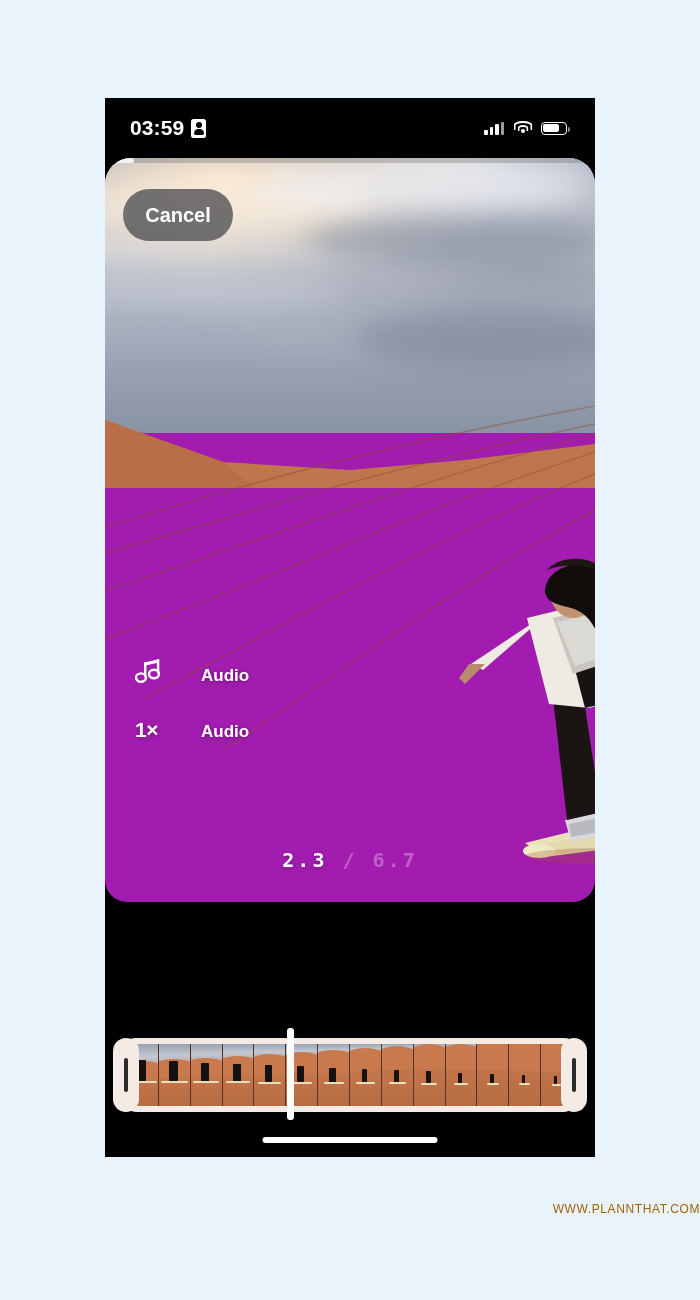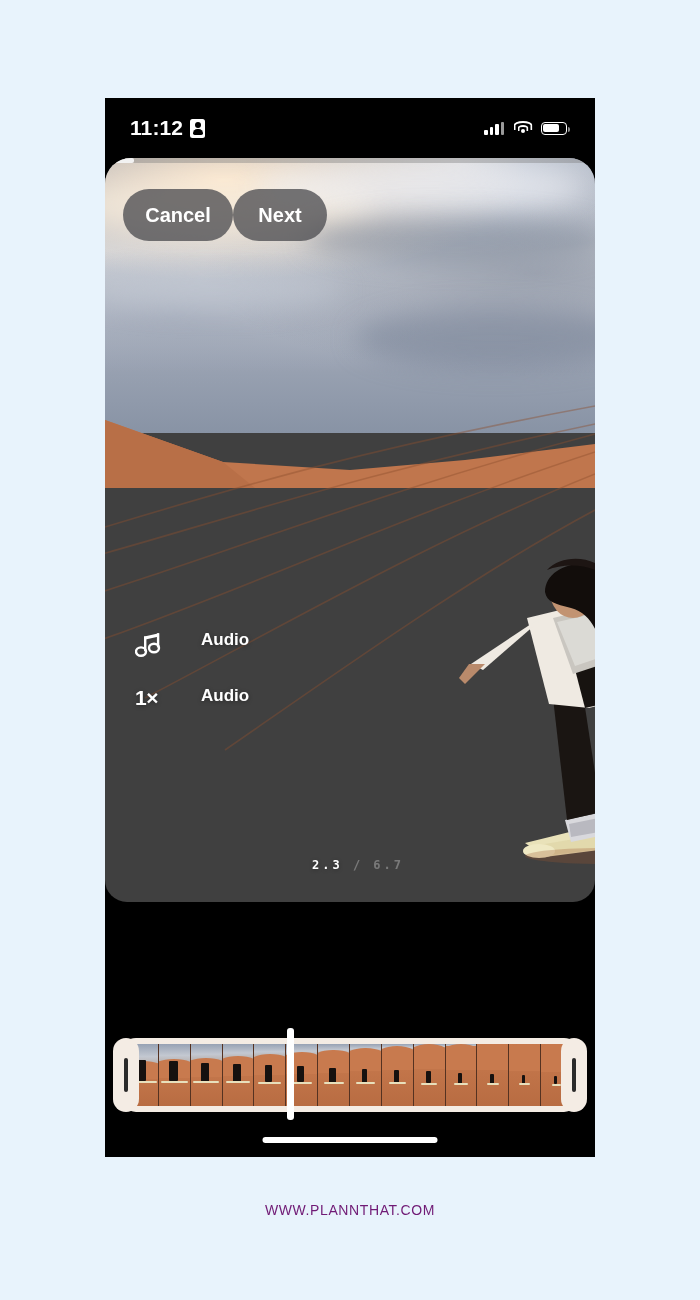--- a/index.html
+++ b/index.html
@@ -48,21 +48,21 @@
          border-radius:4px; }
   .batt i{ position:absolute; left:1.3px; top:1.3px; bottom:1.3px;
            background:#fff; border-radius:2px; }
   .batt:after{ content:""; position:absolute; right:-4px; top:4px; width:2px; height:5px;
                background:rgba(255,255,255,.55); border-radius:0 2px 2px 0; }
 
   
   #video{
     position:absolute; left:0; top:60px; width:490px; height:744px;
     border-radius:26px 26px 22px 22px; overflow:hidden;
-    background:#404040;
+    background:#a21caf;
     padding-left:48px;
   }
   
   .sky{ position:absolute; left:0; top:0; width:100%; height:275px;
         background:
           radial-gradient(120% 70% at 24% 8%, rgba(255,232,205,.92) 0%, rgba(255,232,205,0) 52%),
           radial-gradient(90% 55% at 72% 2%, rgba(226,230,238,.85) 0%, rgba(226,230,238,0) 60%),
           radial-gradient(110% 60% at 88% 42%, rgba(124,133,150,.55) 0%, rgba(124,133,150,0) 62%),
           radial-gradient(80% 40% at 14% 58%, rgba(150,160,178,.45) 0%, rgba(150,160,178,0) 65%),
           linear-gradient(180deg,#9aa3b2 0%,#b2b8c4 16%,#cfd2d8 34%,#b8bdc8 56%,#97a0b0 78%,#8893a5 100%);
@@ -101,33 +101,33 @@
   .pill{ background:rgba(78,78,82,.78); color:#fff; border-radius:30px;
          font-size:20px; font-weight:bold; display:flex; align-items:center;
          justify-content:center; height:52px; cursor:pointer; }
   .pill.cancel{ width:110px; }
   .pill.next{ width:94px; }
   .counter{ flex:1; text-align:center; color:#fff; font-size:19px;
             letter-spacing:2px; text-shadow:0 1px 3px rgba(0,0,0,.3); }
 
   
   .tools{ position:absolute; left:30px; top:472px; z-index:25; }
-  .tool{ display:flex; align-items:flex-start; height:56px; cursor:pointer; }
+  .tool{ display:flex; align-items:flex-end; height:56px; cursor:pointer; }
   .tool .ico{ width:46px; display:flex; align-items:center; justify-content:flex-start;
               color:#fff; }
   .tool .lbl{ color:#fff; font-size:17px; font-weight:bold; margin-left:20px;
               text-shadow:0 1px 4px rgba(0,0,0,.35); }
   .speedglyph{ color:#fff; font-size:21px; font-weight:bold; letter-spacing:-.5px;
                text-shadow:0 1px 4px rgba(0,0,0,.35); }
 
   
-  .timeread{ position:absolute; left:8px; bottom:30px; width:100%;
+  .timeread{ position:absolute; left:0; bottom:30px; width:100%;
              text-align:center; z-index:25;
              font-family:"DejaVu Sans Mono", monospace;
-             font-size:12px; font-weight:bold; letter-spacing:3px; }
+             font-size:20px; font-weight:bold; letter-spacing:3px; }
   .timeread .cur{ color:#ffffff; text-shadow:0 1px 4px rgba(0,0,0,.3); }
   .timeread .sep,.timeread .tot{ color:rgba(255,255,255,.30); }
 
   
   #strip{ position:absolute; left:0; top:932px; width:490px; height:127px;
           background:#000; }
   .trim{ position:absolute; left:16px; top:8px; width:458px; height:74px;
          border:6px solid #f4ece4; border-radius:15px; overflow:hidden;
          background:#000; }
   .frames{ position:absolute; left:0; top:0; right:0; bottom:0; display:flex; }
@@ -150,33 +150,33 @@
   .handle.r{ left:456px; }
 
   .playhead{ position:absolute; left:172px; top:-2px; width:7px; height:92px;
              background:#fff; border-radius:3px; z-index:8; cursor:pointer; }
 
   
   .homebar{ position:absolute; left:50%; transform:translateX(-50%); bottom:14px;
             width:175px; height:6px; background:#fff; border-radius:3px; }
 
   
-  .footer{ position:absolute; left:0; top:1202px; width:700px; text-align:center;
-           color:#701a75; font-size:14px; letter-spacing:.6px; }
+  .footer{ position:absolute; left:0; top:1202px; width:700px; text-align:right;
+           color:#a16207; font-size:12px; letter-spacing:.6px; }
 </style>
 </head>
 <body>
 
 <div id="stage">
 
   <div id="phone">
 
     <div class="statusbar">
       <div class="sb-left">
-        <span class="sb-time">11:12</span>
+        <span class="sb-time">03:59</span>
         <span class="sb-rec"></span>
       </div>
       <div class="sb-right">
         <span class="bars">
             <i></i>
             <i></i>
             <i></i>
             <i></i>
           </span>
         <span class="wifi">
@@ -256,21 +256,20 @@
         <path d="M190,12 C208,-8 250,0 254,24 C240,6 210,4 190,12 Z" fill="#1d1513"></path>
       </svg>
 
       <div class="prog">
         <div class="fill" id="progfill" style="width: 6%;"></div>
         <div class="dot" style="background: rgb(255, 59, 107);"></div>
       </div>
 
       <div class="topbar">
         <div class="pill cancel">Cancel</div>
-        <div class="pill next">Next</div>
       </div>
 
       <div class="tools">
         <div class="tool">
           <span class="ico">
             <svg width="30" height="30" viewBox="0 0 30 30">
               <path d="M10.5,6.2 L24,3.2 L24,6.4 L10.5,9.4 Z" fill="#fff"></path>
               <rect x="9" y="6.2" width="2.4" height="15" fill="#fff"></rect>
               <rect x="21.9" y="3.2" width="2.4" height="14.2" fill="#fff"></rect>
               <ellipse cx="6" cy="21.6" rx="5" ry="4.2" fill="none" stroke="#fff" stroke-width="2.4"></ellipse>

